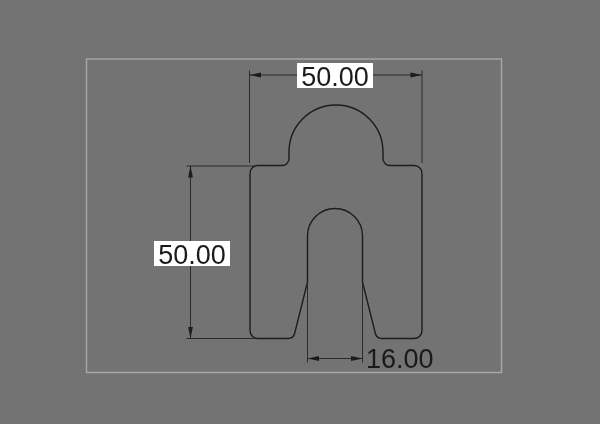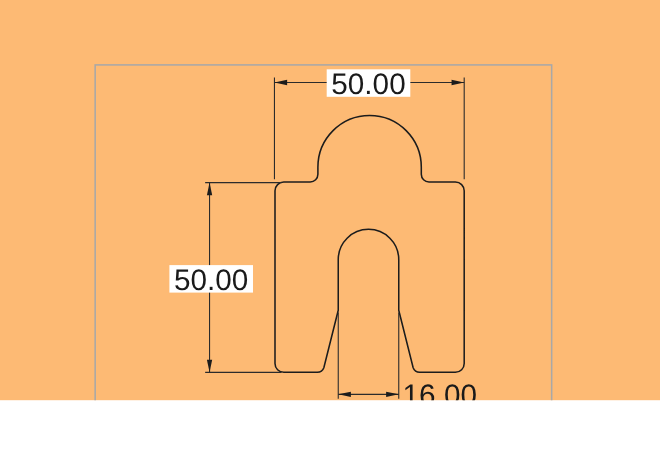--- a/index.html
+++ b/index.html
@@ -3,22 +3,22 @@
 <meta charset="utf-8">
 <style>
   html, body {
     margin: 0;
     padding: 0;
     background: #ffffff;
   }
   .canvas {
     position: relative;
     width: 600px;
-    height: 364px;
-    background: #fdba74;
+    height: 424px;
+    background: #737373;
     overflow: hidden;
     font-family: "Liberation Sans", sans-serif;
   }
   svg { display: block; }
   .dim-text {
     font-family: "Liberation Sans", "DejaVu Sans", sans-serif;
     font-size: 27px;
     fill: #1a1a1a;
   }
 </style>

